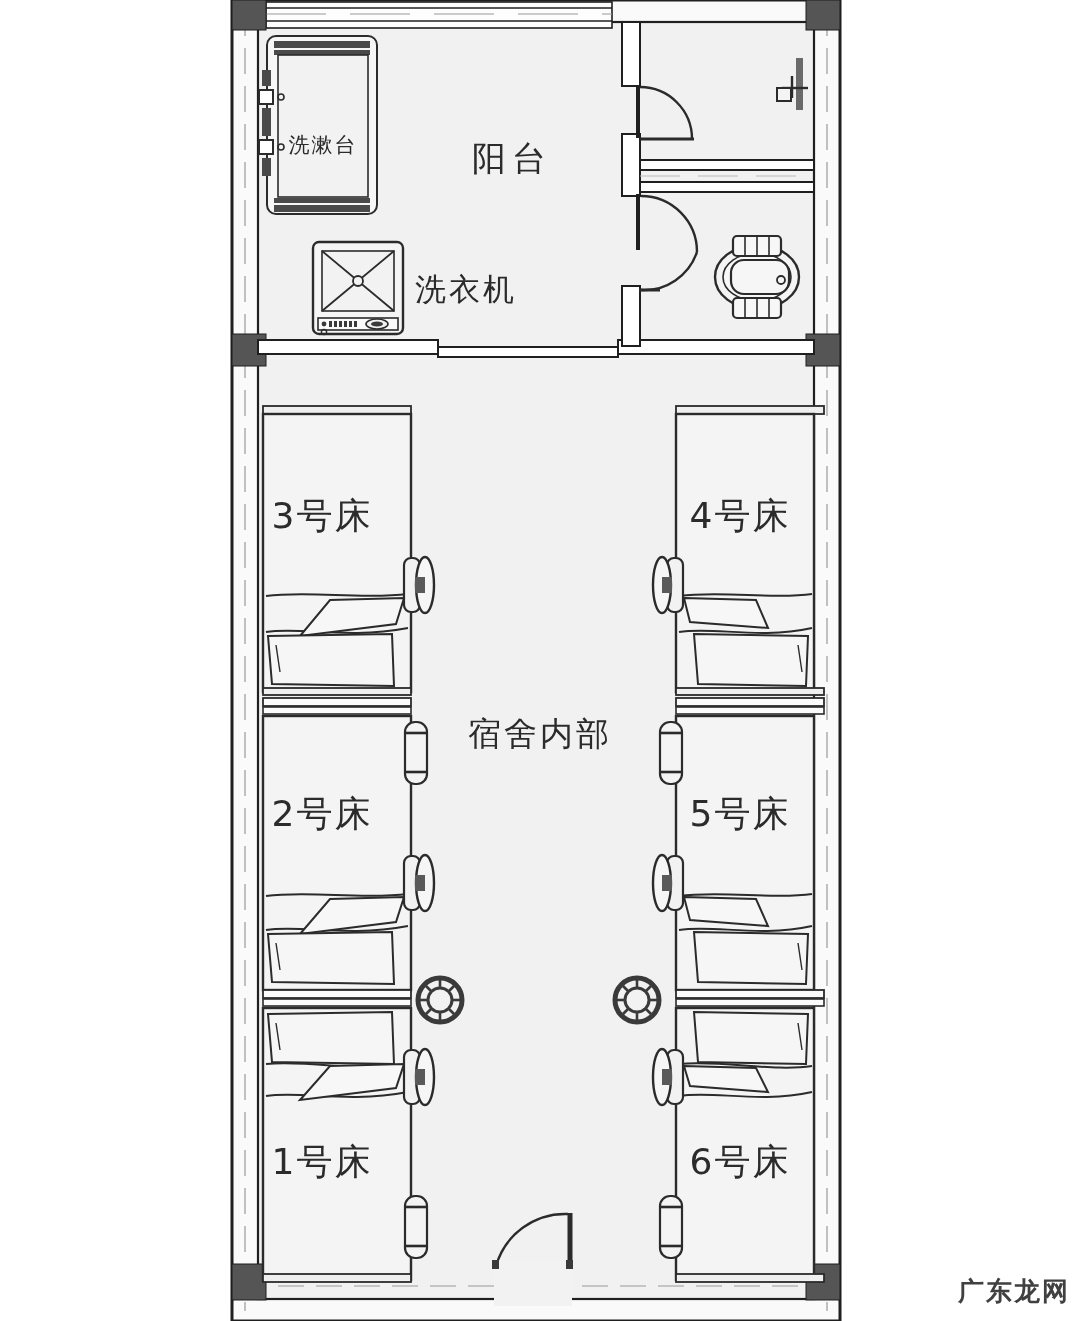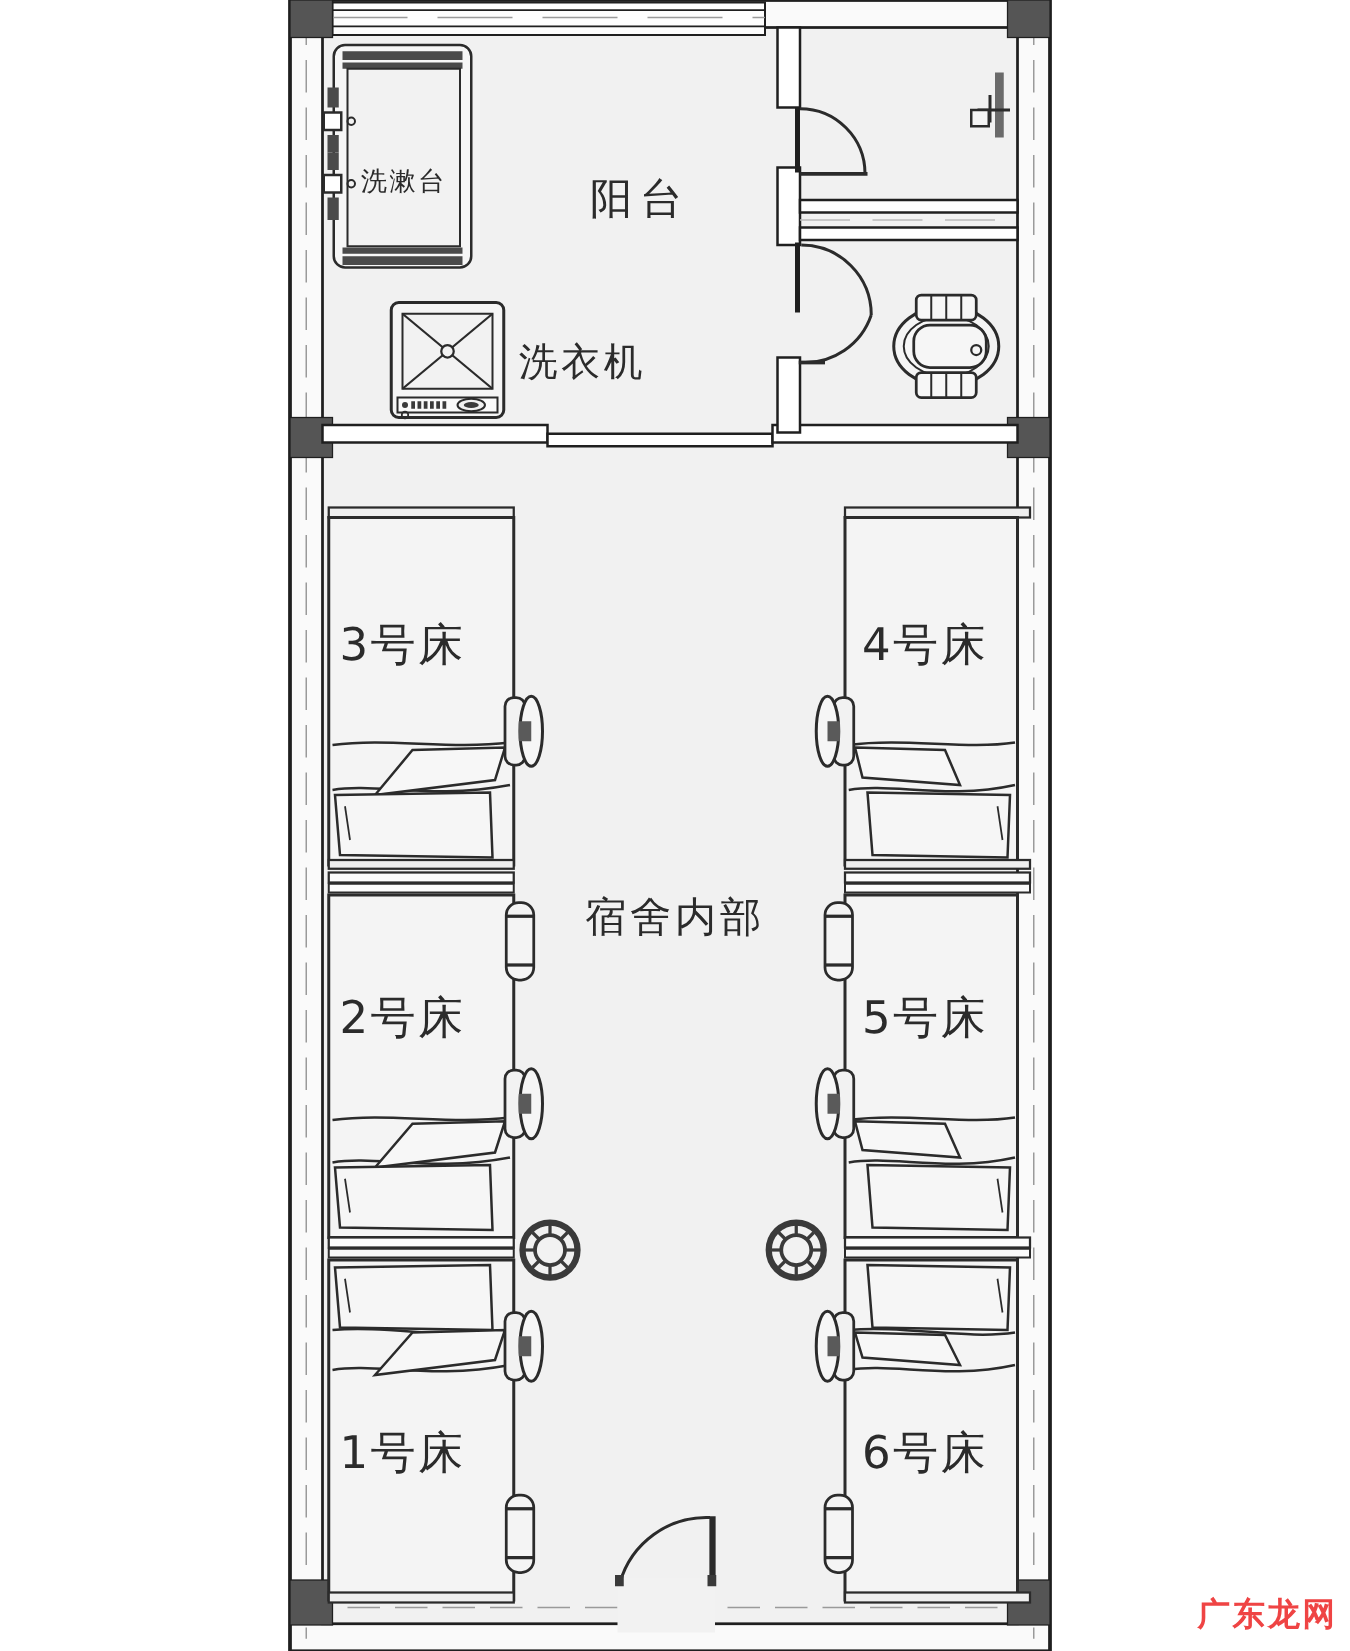--- a/index.html
+++ b/index.html
@@ -2,21 +2,21 @@
 <html><head>
 <meta charset="utf-8">
 <style>
   html,body{margin:0;padding:0;background:#ffffff;}
   body{width:1080px;height:1321px;overflow:hidden;
        font-family:"Liberation Sans","DejaVu Sans",sans-serif;}
   #stage{position:relative;width:1080px;height:1321px;background:#ffffff;}
   #plan{position:absolute;left:0;top:0;width:1080px;height:1321px;}
   .wm{position:absolute;right:10px;bottom:12px;
       font-family:"DejaVu Sans",sans-serif;font-weight:700;font-size:26px;
-      color:#ef4444;letter-spacing:2px;
+      color:#404040;letter-spacing:2px;
       text-shadow:1px 1px 0 #fff,-1px -1px 0 #fff,1px -1px 0 #fff,-1px 1px 0 #fff;
       user-select:none;}
   svg text{font-family:"DejaVu Sans","Liberation Sans",sans-serif;fill:#2b2b2b;}
 </style>
 </head>
 <body>
 
 <div id="stage">
 
   <svg id="plan" viewBox="0 0 1080 1321">

